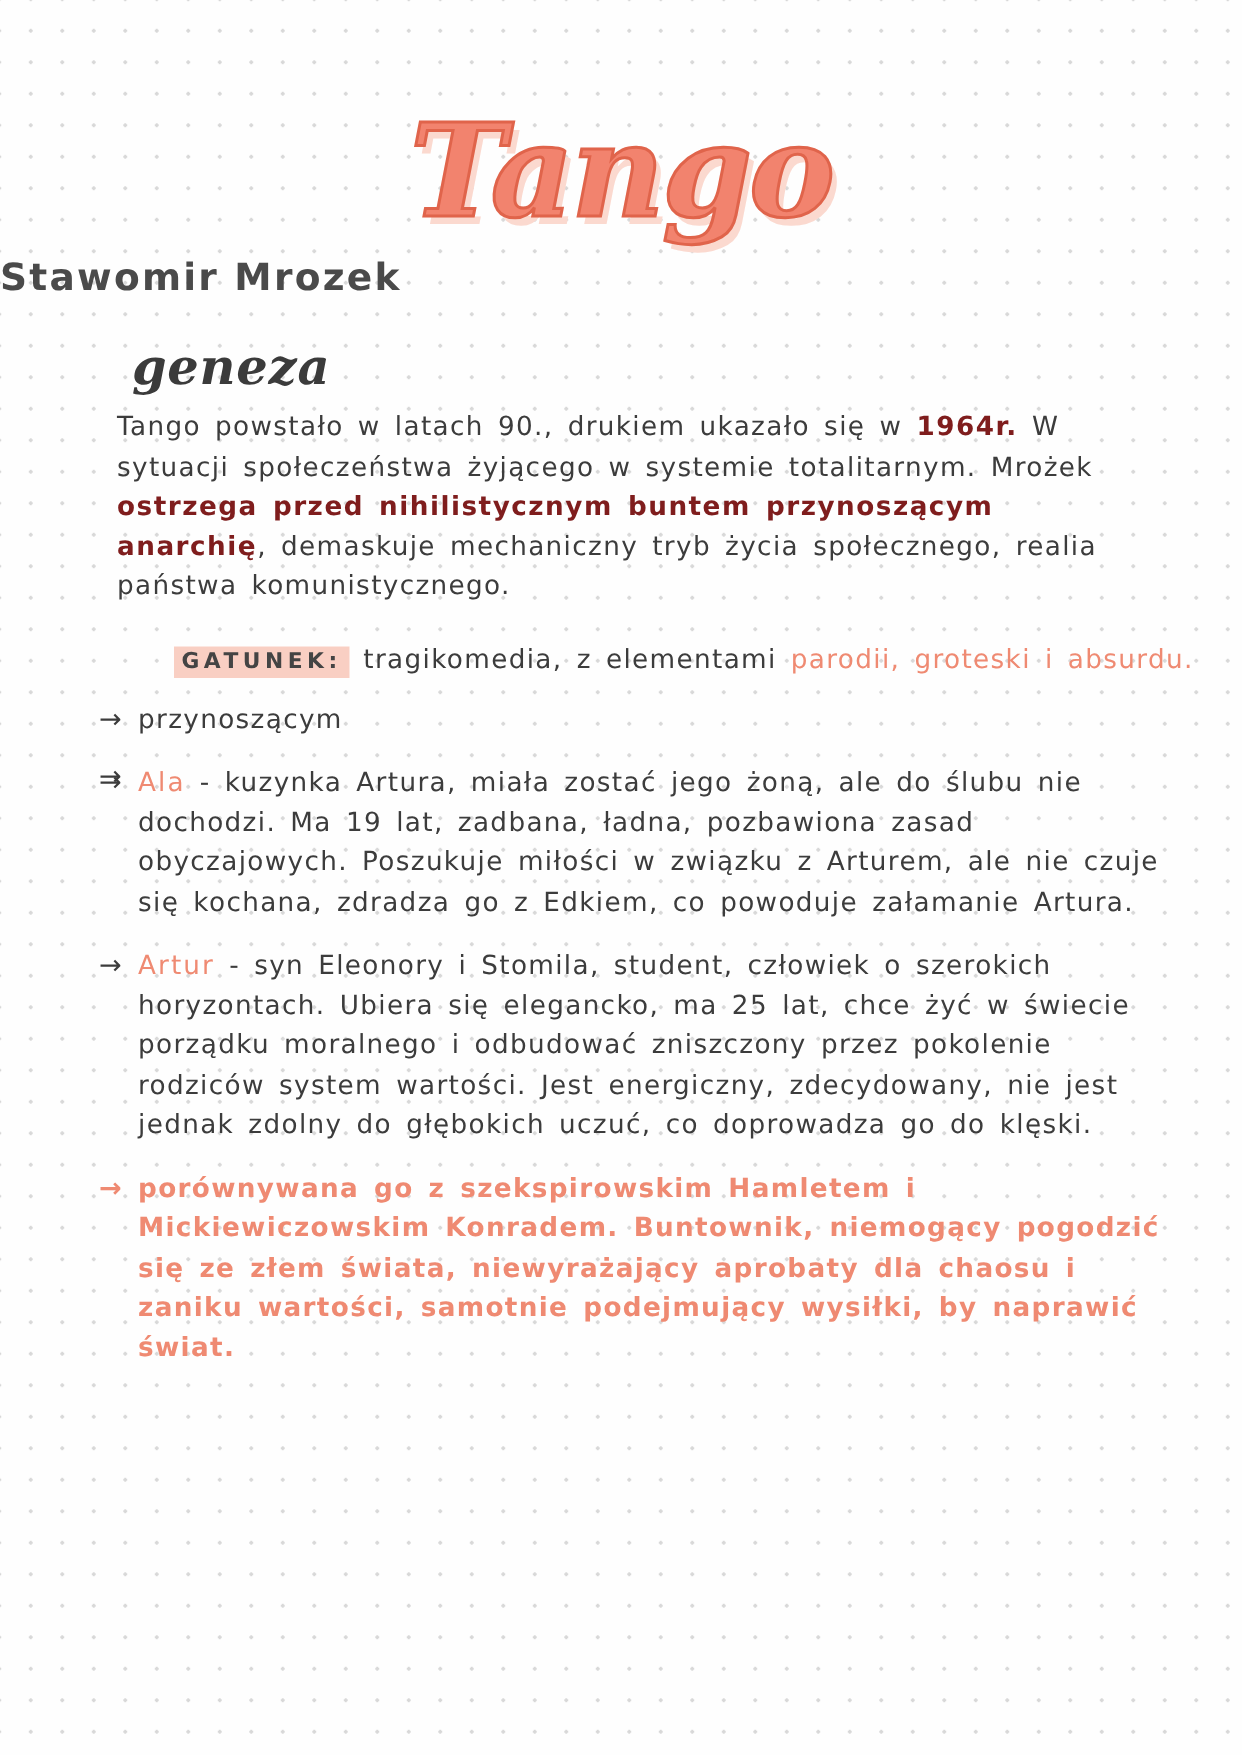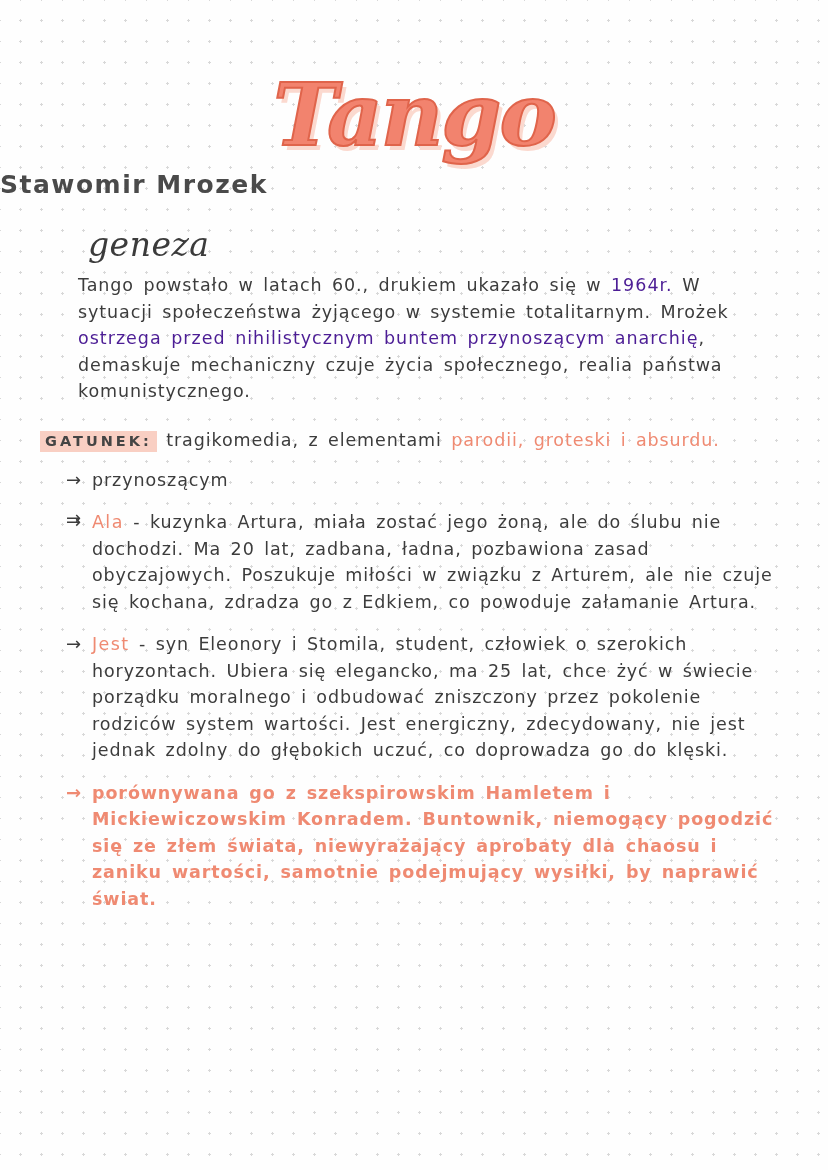--- a/index.html
+++ b/index.html
@@ -57,50 +57,50 @@
     font-size: 25px;
     font-weight: bold;
     color: #4a4a4a;
     letter-spacing: 1.5px;
   }
 
   
   .h-section {
     font-family: "DejaVu Serif", serif;
     font-style: italic;
-    font-weight: normal;
+    font-weight: bold;
     font-size: 33px;
     color: #3b3b3b;
     margin: 26px 0 8px 88px;
     letter-spacing: 0.5px;
   }
   .h-section.big {
     font-size: 36px;
   }
 
   
   .para {
     margin: 0 0 0 78px;
     width: 662px;
     font-size: 17.5px;
     line-height: 26.5px;
     color: #3c3c3c;
     letter-spacing: 0.9px;
     word-spacing: 3px;
   }
   .hl {
-    color: #4c1d95;
-    font-weight: normal;
+    color: #7f1d1d;
+    font-weight: bold;
     letter-spacing: 1px;
   }
   .hl-soft { color: #ef8a72; }
 
   
   .genre-row {
-    margin: 22px 0 0 40px;
+    margin: 22px 0 0 116px;
     width: 680px;
     font-size: 17.5px;
     line-height: 27px;
     color: #3c3c3c;
     letter-spacing: 0.9px;
     word-spacing: 3px;
   }
   .genre-label {
     background: #f9cfc3;
     color: #444;
@@ -150,47 +150,47 @@
 
   <div class="title-wrap">
     <span class="title">Tango</span>
   </div>
 
   <div class="author">Stawomir Mrozek</div>
 
   <div class="h-section">geneza</div>
 
   <div class="para">
-    <span>Tango powstało w latach 60., drukiem ukazało się w </span><span class="hl">1964r.</span><span> W sytuacji społeczeństwa żyjącego w systemie totalitarnym. Mrożek </span><span class="hl">ostrzega przed nihilistycznym buntem przynoszącym anarchię</span><span>, demaskuje mechaniczny czuje życia społecznego, realia państwa komunistycznego.</span>
+    <span>Tango powstało w latach 90., drukiem ukazało się w </span><span class="hl">1964r.</span><span> W sytuacji społeczeństwa żyjącego w systemie totalitarnym. Mrożek </span><span class="hl">ostrzega przed nihilistycznym buntem przynoszącym anarchię</span><span>, demaskuje mechaniczny tryb życia społecznego, realia państwa komunistycznego.</span>
   </div>
 
   <div class="genre-row">
     <span class="genre-label">GATUNEK:</span>
     <span>tragikomedia, z elementami </span><span class="hl-soft">parodii, groteski i absurdu.</span>
   </div>
 
 
   <div class="bullet">
     <span class="arrow">→</span>
     <span>przynoszącym</span>
   </div>
 
   <div class="bullet">
     <span class="arrow">→</span>
   </div>
 
 
   <div class="bullet ch-block">
     <span class="arrow">→</span>
-    <span class="name">Ala</span><span class="spaced"> - kuzynka Artura, miała zostać jego żoną, ale do ślubu nie dochodzi. Ma 20 lat, zadbana, ładna, pozbawiona zasad obyczajowych. Poszukuje miłości w związku z Arturem, ale nie czuje się kochana, zdradza go z Edkiem, co powoduje załamanie Artura.</span>
+    <span class="name">Ala</span><span class="spaced"> - kuzynka Artura, miała zostać jego żoną, ale do ślubu nie dochodzi. Ma 19 lat, zadbana, ładna, pozbawiona zasad obyczajowych. Poszukuje miłości w związku z Arturem, ale nie czuje się kochana, zdradza go z Edkiem, co powoduje załamanie Artura.</span>
   </div>
 
   <div class="bullet ch-block">
     <span class="arrow">→</span>
-    <span class="name">Jest</span><span class="spaced"> - syn Eleonory i Stomila, student, człowiek o szerokich horyzontach. Ubiera się elegancko, ma 25 lat, chce żyć w świecie porządku moralnego i odbudować zniszczony przez pokolenie rodziców system wartości. Jest energiczny, zdecydowany, nie jest jednak zdolny do głębokich uczuć, co doprowadza go do klęski.</span>
+    <span class="name">Artur</span><span class="spaced"> - syn Eleonory i Stomila, student, człowiek o szerokich horyzontach. Ubiera się elegancko, ma 25 lat, chce żyć w świecie porządku moralnego i odbudować zniszczony przez pokolenie rodziców system wartości. Jest energiczny, zdecydowany, nie jest jednak zdolny do głębokich uczuć, co doprowadza go do klęski.</span>
   </div>
 
   <div class="bullet orange ch-block">
     <span class="arrow">→</span>
     <span>porównywana go z szekspirowskim Hamletem i Mickiewiczowskim Konradem. Buntownik, niemogący pogodzić się ze złem świata, niewyrażający aprobaty dla chaosu i zaniku wartości, samotnie podejmujący wysiłki, by naprawić świat.</span>
   </div>
 
 </div>
 
 </body></html>

